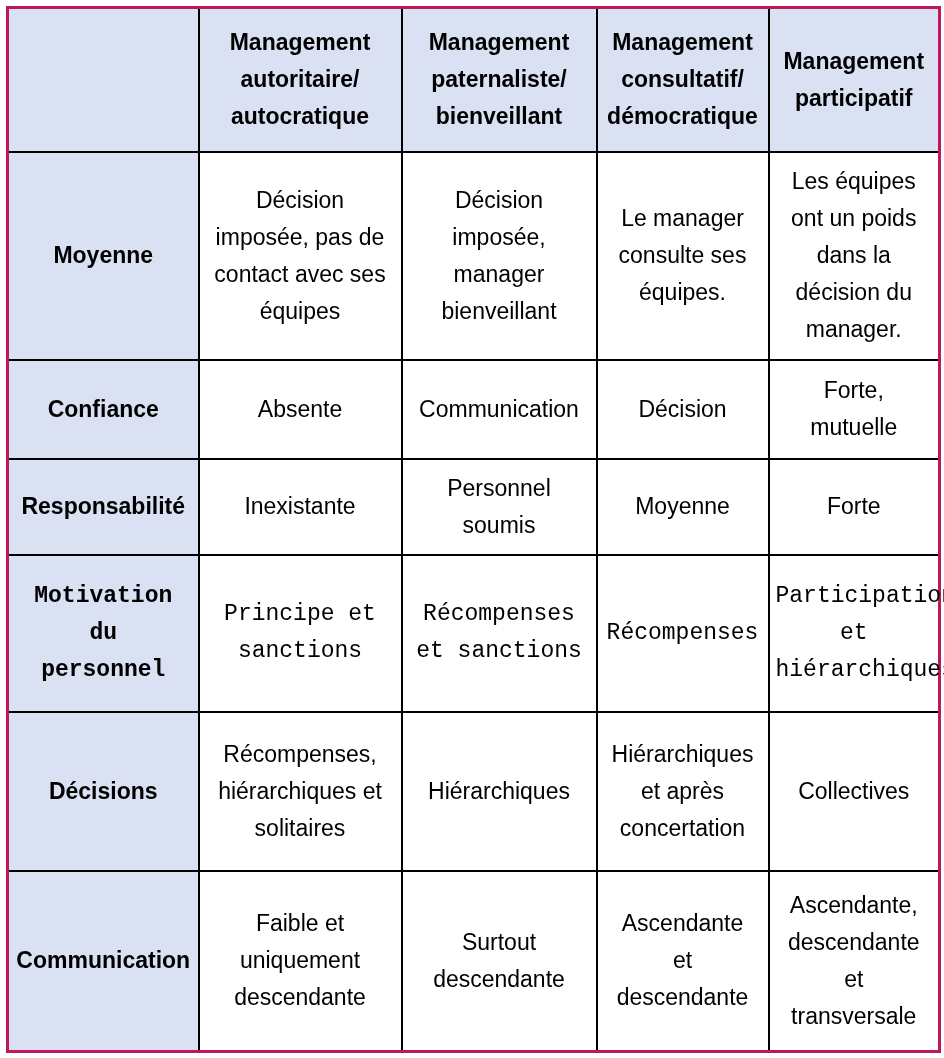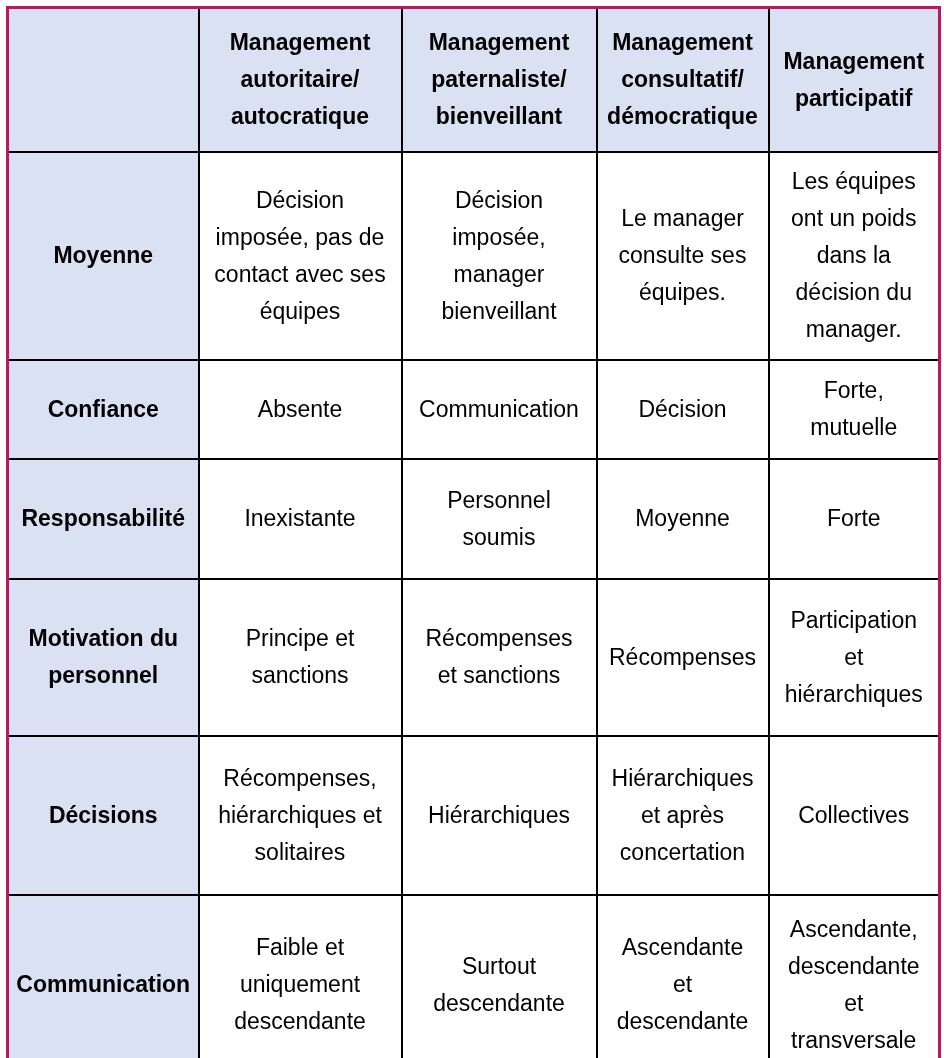--- a/index.html
+++ b/index.html
@@ -37,22 +37,22 @@
     font-weight: 700;
     background: #dae1f2;
   }
   td.data-cell {
     background: #ffffff;
   }
   
   tr.r-head   { height: 144px; }
   tr.r-0      { height: 208px; }
   tr.r-1      { height:  99px; margin-top: 35px; }
-  tr.r-2      { height:  120px; }
-  tr.r-3      { height: 157px; }
+  tr.r-2      { height:  96px; }
+  tr.r-3      { height: 157px; font-family: Liberation Mono, monospace; }
   tr.r-4      { height: 159px; }
   tr.r-5      { height: 181px; }
 </style>
 </head>
 <body>
 
 <table class="mgmt">
   <colgroup>
     <col style="width:191px">
     <col style="width:203px">

